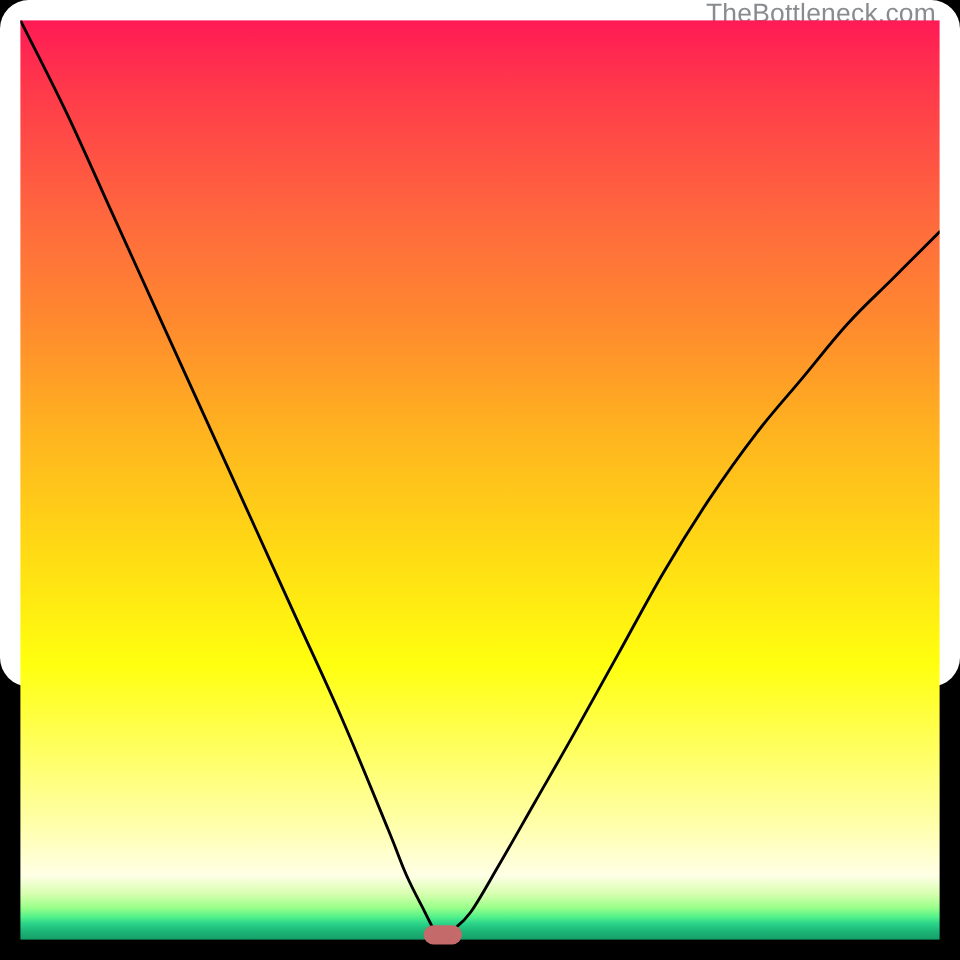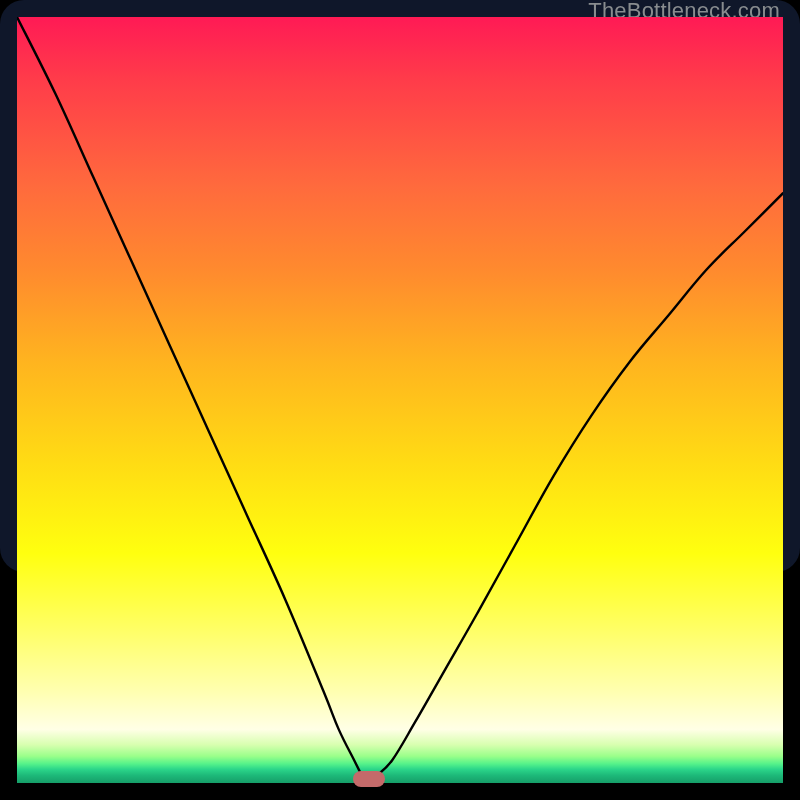--- a/index.html
+++ b/index.html
@@ -8,21 +8,21 @@
     width: 800px;
     height: 800px;
     overflow: hidden;
     background: #000;
     font-family: Arial, Helvetica, sans-serif;
   }
   .stage {
     position: relative;
     width: 800px;
     height: 572px;
-    background: #0f172a;
+    background: #ffffff;
     border-radius: 24px;
   }
   .chart-box {
     position: absolute;
     left: 17px;
     top: 17px;
     width: 766px;
     height: 766px;
     background: linear-gradient(to bottom,
       #ff1a55 0%,

